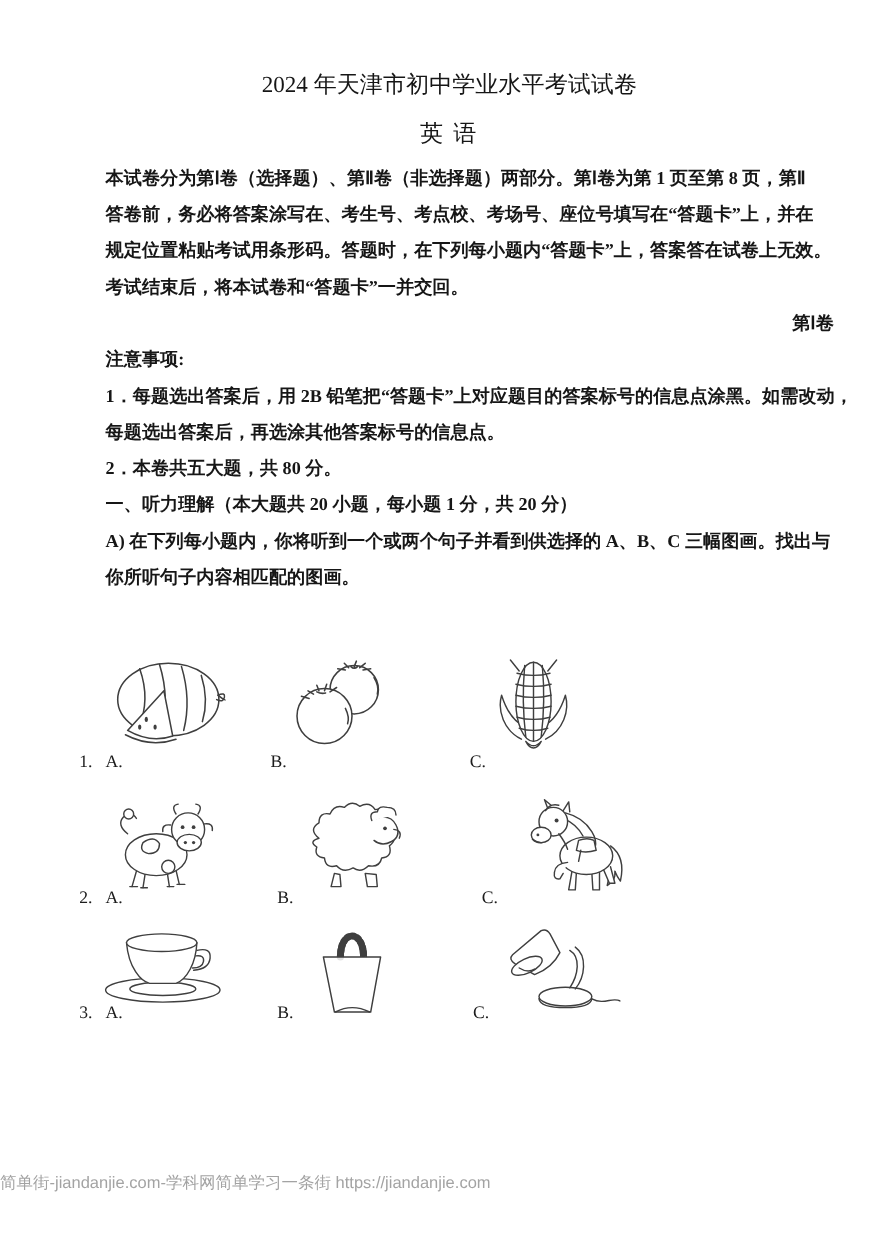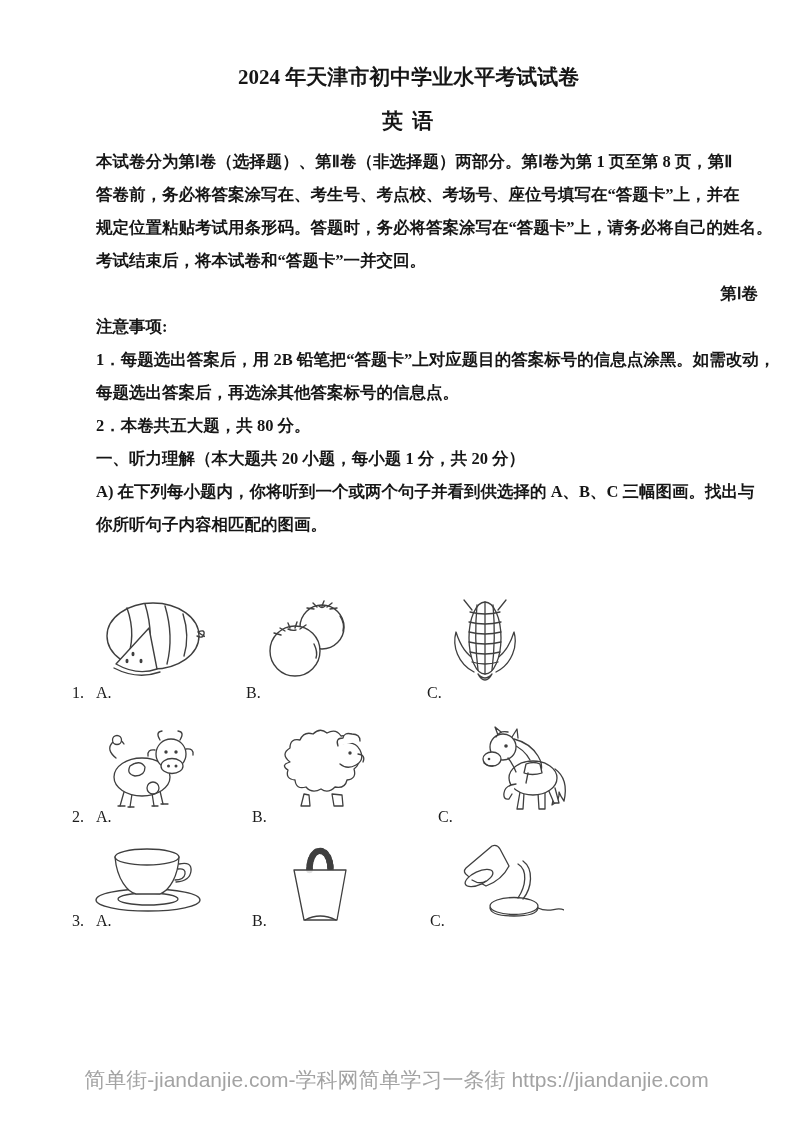--- a/index.html
+++ b/index.html
@@ -7,57 +7,57 @@
     position:relative;
     width:793px;height:1122px;
     margin:0 auto;
     background:#ffffff;
     font-family:"Liberation Serif",serif;
     color:#161616;
     overflow:hidden;
   }
   .title{
     position:absolute;left:0;right:0;
-    text-align:center;font-weight:700;font-size:21px;
+    text-align:center;font-weight:400;font-size:21px;
     white-space:nowrap;
     padding-left:24px;
   }
   #title-main{top:63px;}
   #title-subject{top:107px;letter-spacing:2px;}
   .textblock{
     position:absolute;left:68px;width:662px;top:145px;
     font-size:16.5px;font-weight:700;line-height:33px;margin-left:28px;
   }
   .line{white-space:nowrap;height:33px;}
   .center-line{text-align:right;}
   .q-row{position:absolute;left:0;width:793px;}
   .q-num,.q-label{
     position:absolute;font-size:16px;font-weight:400;color:#1c1c1c;
     font-family:"Liberation Serif",serif;white-space:nowrap;
   }
   .art{position:absolute;}
   .footer{
     position:absolute;top:1066px;left:0;right:0;
-    text-align:center;
+    text-align:left;
     font-family:"Liberation Sans",sans-serif;
-    font-size:21px;color:#a3a3a3;white-space:nowrap;
+    font-size:15px;color:#a3a3a3;white-space:nowrap;
   }
 </style>
 </head>
 <body>
 
 <div class="page">
 
   <div class="title" id="title-main">2024 年天津市初中学业水平考试试卷</div>
   <div class="title" id="title-subject">英 语</div>
 
   <div class="textblock">
     <div class="line">本试卷分为第Ⅰ卷（选择题）、第Ⅱ卷（非选择题）两部分。第Ⅰ卷为第 1 页至第 8 页，第Ⅱ</div>
     <div class="line">答卷前，务必将答案涂写在、考生号、考点校、考场号、座位号填写在“答题卡”上，并在</div>
-    <div class="line">规定位置粘贴考试用条形码。答题时，务必将答案涂写在“答题卡”上，请务必将自己的姓名。</div>
+    <div class="line">规定位置粘贴考试用条形码。答题时，在下列每小题内“答题卡”上，答案答在试卷上无效。</div>
     <div class="line">考试结束后，将本试卷和“答题卡”一并交回。</div>
     <div class="line center-line">第Ⅰ卷</div>
     <div class="line">注意事项:</div>
     <div class="line">1．每题选出答案后，用 2B 铅笔把“答题卡”上对应题目的答案标号的信息点涂黑。如需改动，</div>
     <div class="line">每题选出答案后，再选涂其他答案标号的信息点。</div>
     <div class="line">2．本卷共五大题，共 80 分。</div>
     <div class="line">一、听力理解（本大题共 20 小题，每小题 1 分，共 20 分）</div>
     <div class="line">A) 在下列每小题内，你将听到一个或两个句子并看到供选择的 A、B、C 三幅图画。找出与</div>
     <div class="line">你所听句子内容相匹配的图画。</div>
   </div>

